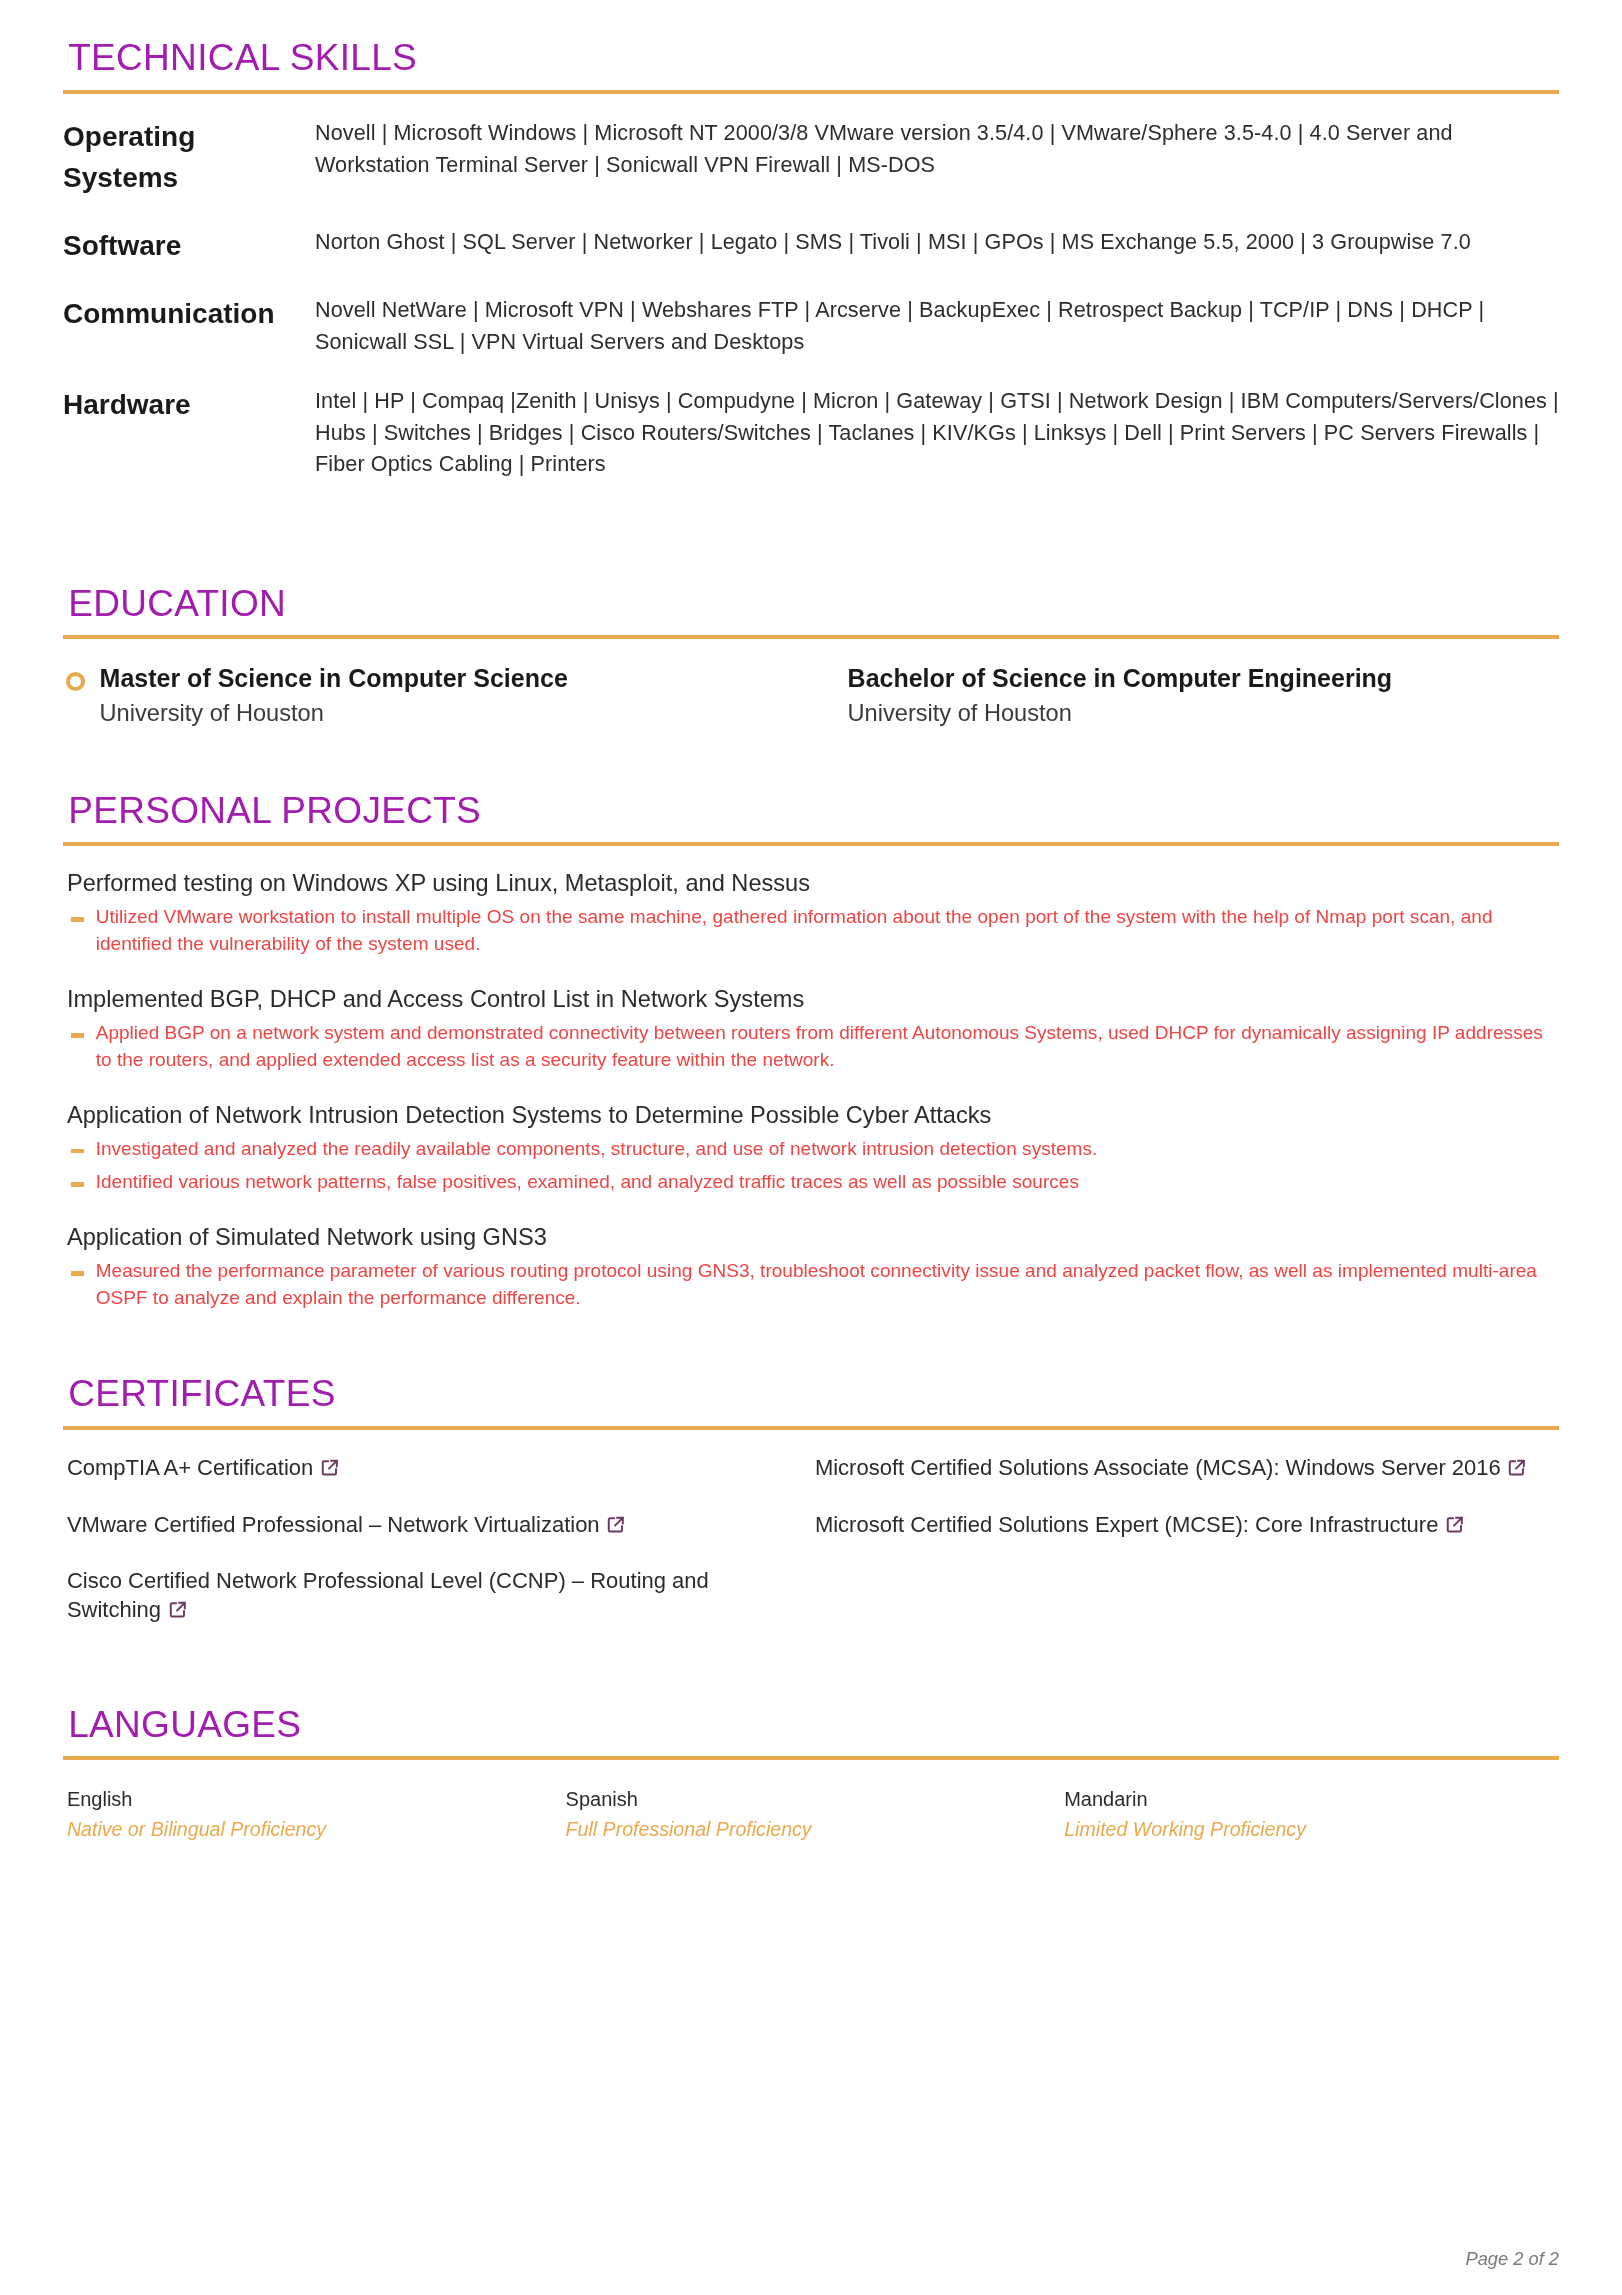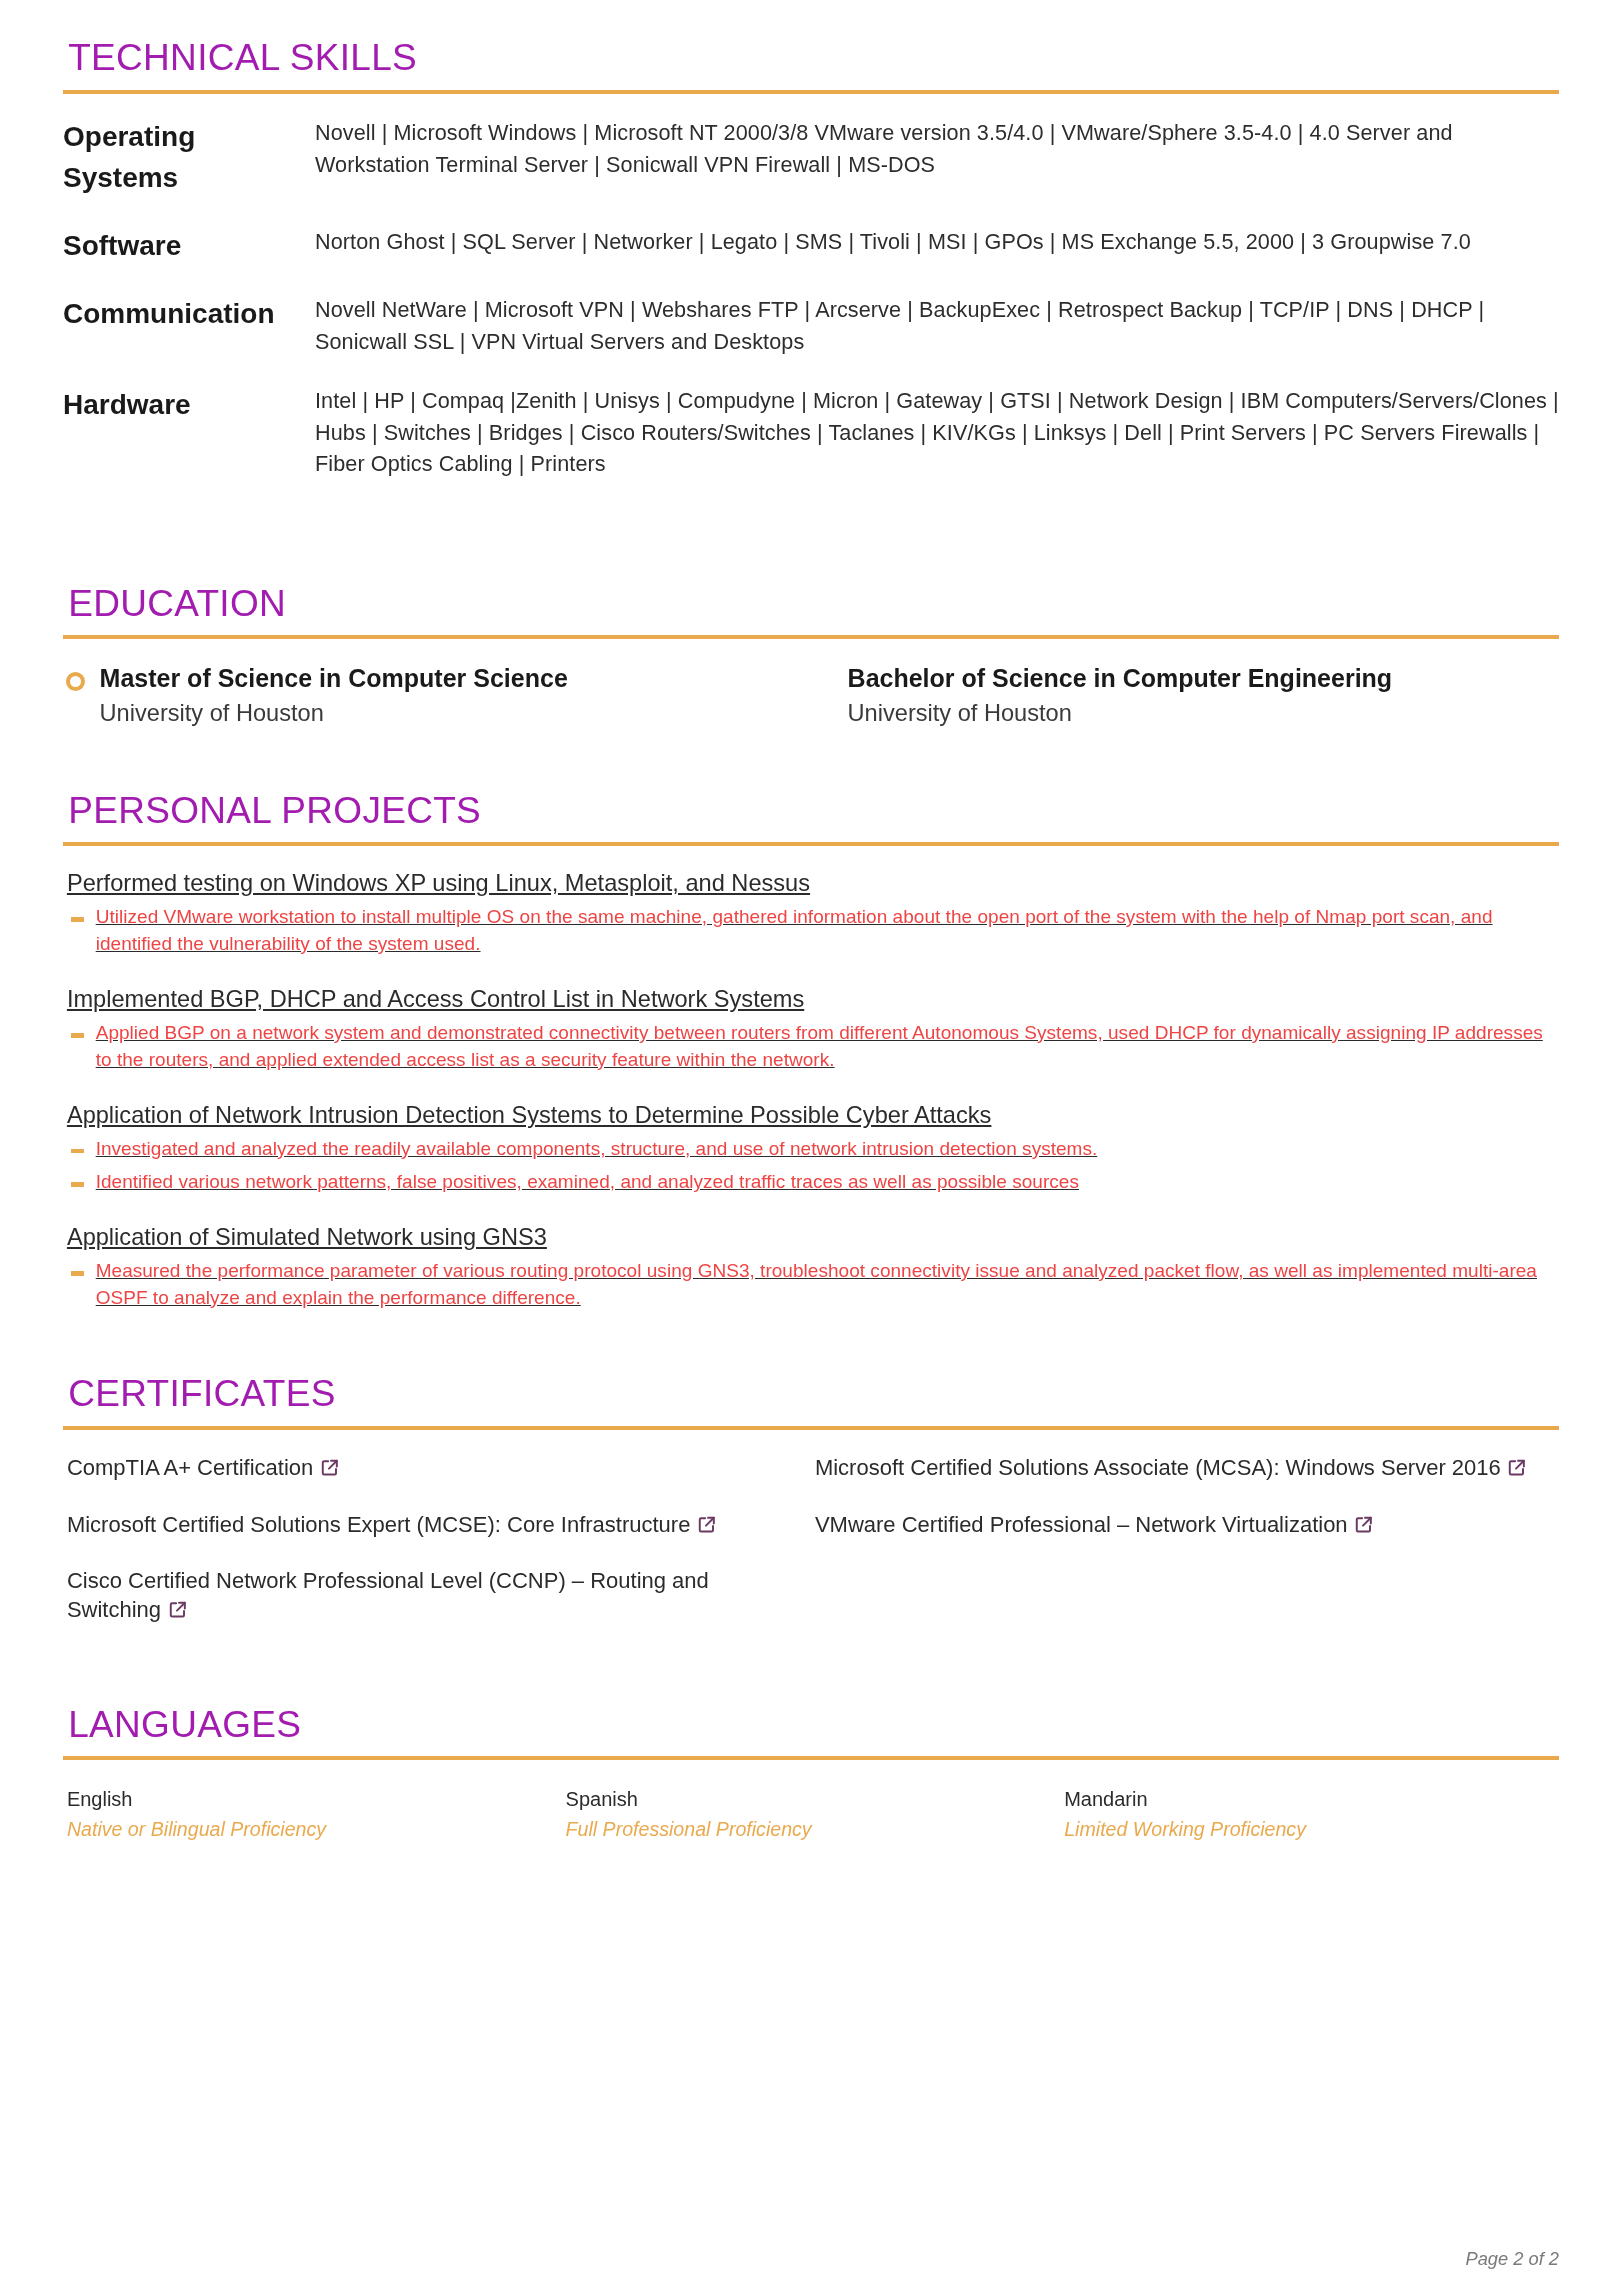--- a/index.html
+++ b/index.html
@@ -100,21 +100,21 @@
   .edu-school {
     font-size: 23.6px;
     font-weight: 400;
     color: #3a3a3a;
     line-height: 1.3;
     margin-top: 3.9px;
   }
 
   
   .projects { margin-top: 22px; }
-  .project { margin-bottom: 26px; text-decoration: underline; }
+  .project { margin-bottom: 26px; }
   .project:last-child { margin-bottom: 0; }
   .project-title {
     font-size: 23.6px;
     font-weight: 400;
     color: #2b2b2b;
     line-height: 1.3;
     padding-left: 3.9px;
     margin-bottom: 5.2px;
   }
   .project-points { list-style: none; }
@@ -325,27 +325,27 @@
               <path d="M20.6 3.4 11 13"></path>
             </svg></a></div>
 
 
       <div class="cert"><span>Microsoft Certified Solutions Associate (MCSA): Windows Server 2016</span><a class="ext-link-icon"><svg width="19.6" height="19.6" viewBox="0 0 24 24" fill="none" stroke="#6b3a63" stroke-width="2.4" stroke-linecap="round" stroke-linejoin="round">
               <path d="M10 4H5a1.6 1.6 0 0 0-1.6 1.6v13A1.6 1.6 0 0 0 5 20.2h13a1.6 1.6 0 0 0 1.6-1.6v-5"></path>
               <path d="M13.5 3.4H20.6V10.5"></path>
               <path d="M20.6 3.4 11 13"></path>
             </svg></a></div>
 
+      <div class="cert"><span>VMware Certified Professional – Network Virtualization</span><a class="ext-link-icon"><svg width="19.6" height="19.6" viewBox="0 0 24 24" fill="none" stroke="#6b3a63" stroke-width="2.4" stroke-linecap="round" stroke-linejoin="round">
+              <path d="M10 4H5a1.6 1.6 0 0 0-1.6 1.6v13A1.6 1.6 0 0 0 5 20.2h13a1.6 1.6 0 0 0 1.6-1.6v-5"></path>
+              <path d="M13.5 3.4H20.6V10.5"></path>
+              <path d="M20.6 3.4 11 13"></path>
+            </svg></a></div>
+
       <div class="cert"><span>Microsoft Certified Solutions Expert (MCSE): Core Infrastructure</span><a class="ext-link-icon"><svg width="19.6" height="19.6" viewBox="0 0 24 24" fill="none" stroke="#6b3a63" stroke-width="2.4" stroke-linecap="round" stroke-linejoin="round">
-              <path d="M10 4H5a1.6 1.6 0 0 0-1.6 1.6v13A1.6 1.6 0 0 0 5 20.2h13a1.6 1.6 0 0 0 1.6-1.6v-5"></path>
-              <path d="M13.5 3.4H20.6V10.5"></path>
-              <path d="M20.6 3.4 11 13"></path>
-            </svg></a></div>
-
-      <div class="cert"><span>VMware Certified Professional – Network Virtualization</span><a class="ext-link-icon"><svg width="19.6" height="19.6" viewBox="0 0 24 24" fill="none" stroke="#6b3a63" stroke-width="2.4" stroke-linecap="round" stroke-linejoin="round">
               <path d="M10 4H5a1.6 1.6 0 0 0-1.6 1.6v13A1.6 1.6 0 0 0 5 20.2h13a1.6 1.6 0 0 0 1.6-1.6v-5"></path>
               <path d="M13.5 3.4H20.6V10.5"></path>
               <path d="M20.6 3.4 11 13"></path>
             </svg></a></div>
 
       <div class="cert"><span>Cisco Certified Network Professional Level (CCNP) – Routing and Switching</span><a class="ext-link-icon"><svg width="19.6" height="19.6" viewBox="0 0 24 24" fill="none" stroke="#6b3a63" stroke-width="2.4" stroke-linecap="round" stroke-linejoin="round">
               <path d="M10 4H5a1.6 1.6 0 0 0-1.6 1.6v13A1.6 1.6 0 0 0 5 20.2h13a1.6 1.6 0 0 0 1.6-1.6v-5"></path>
               <path d="M13.5 3.4H20.6V10.5"></path>
               <path d="M20.6 3.4 11 13"></path>
             </svg></a></div>

